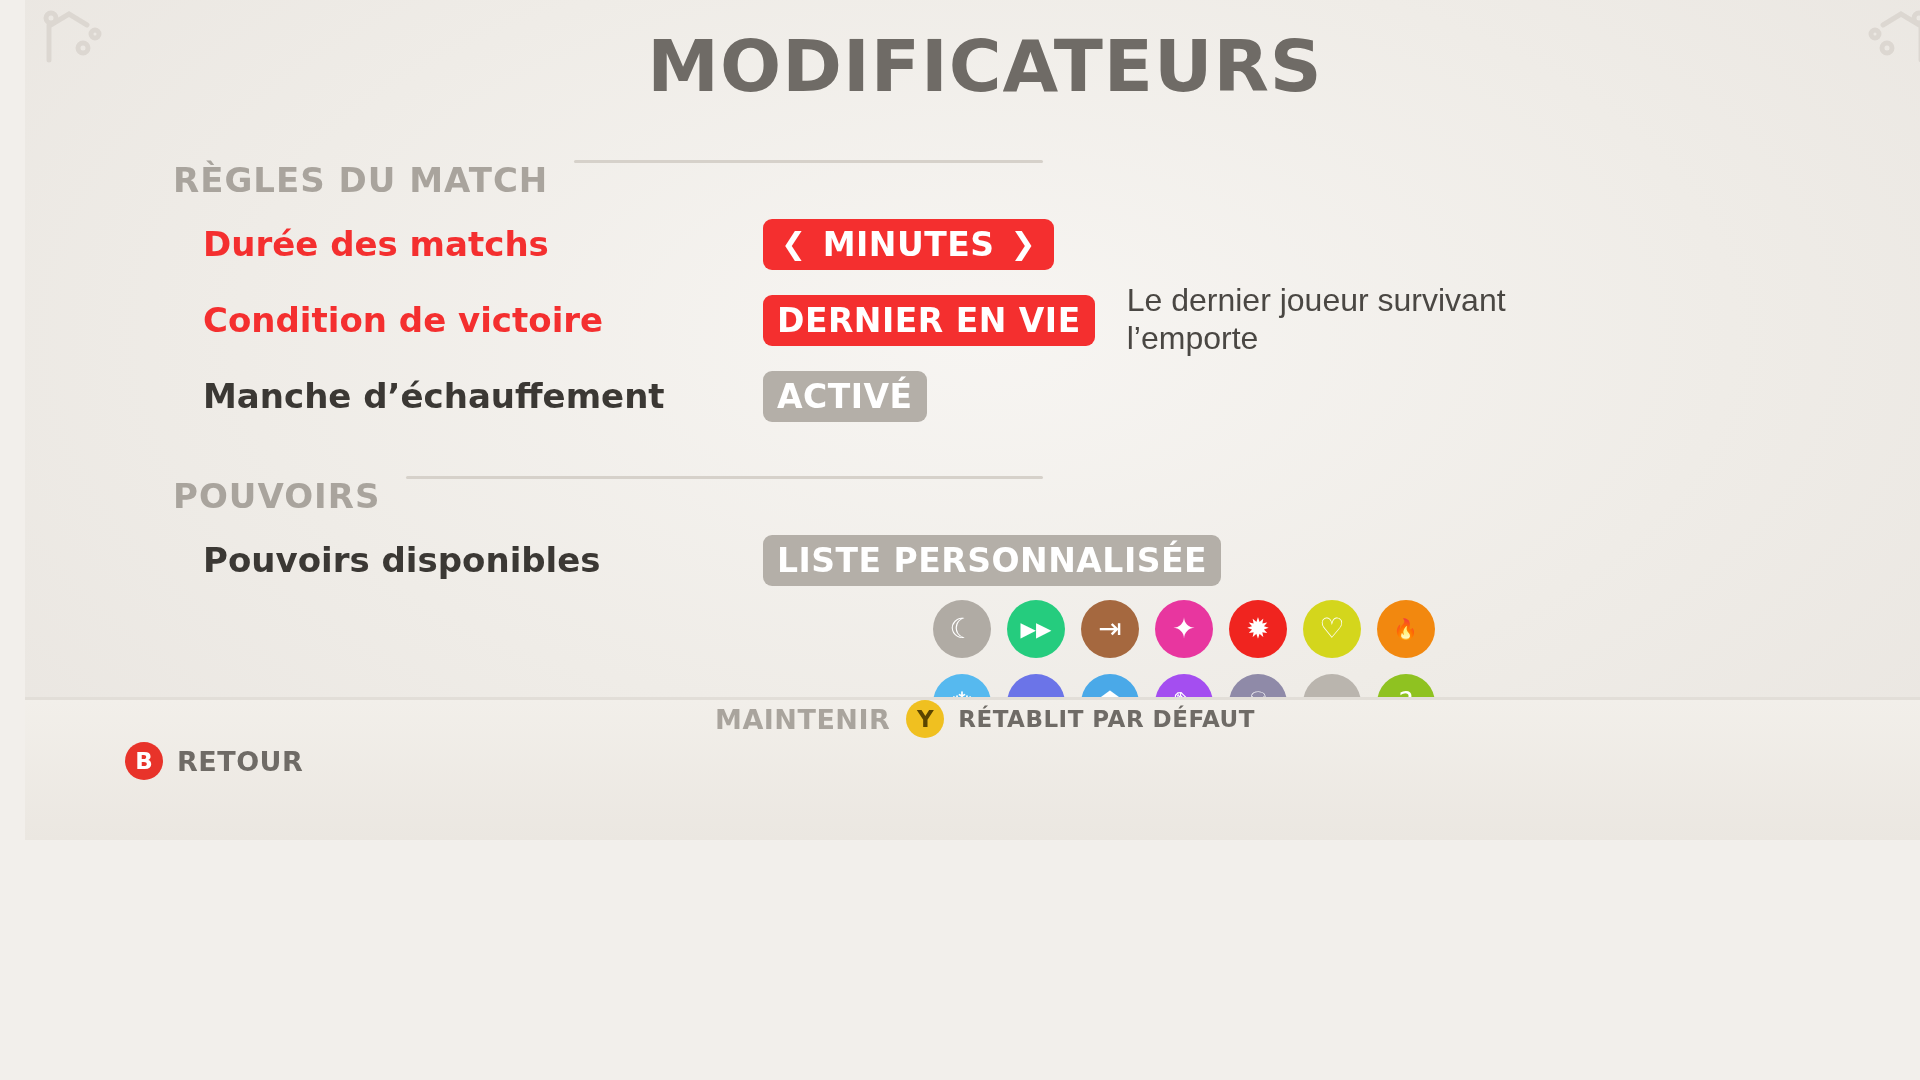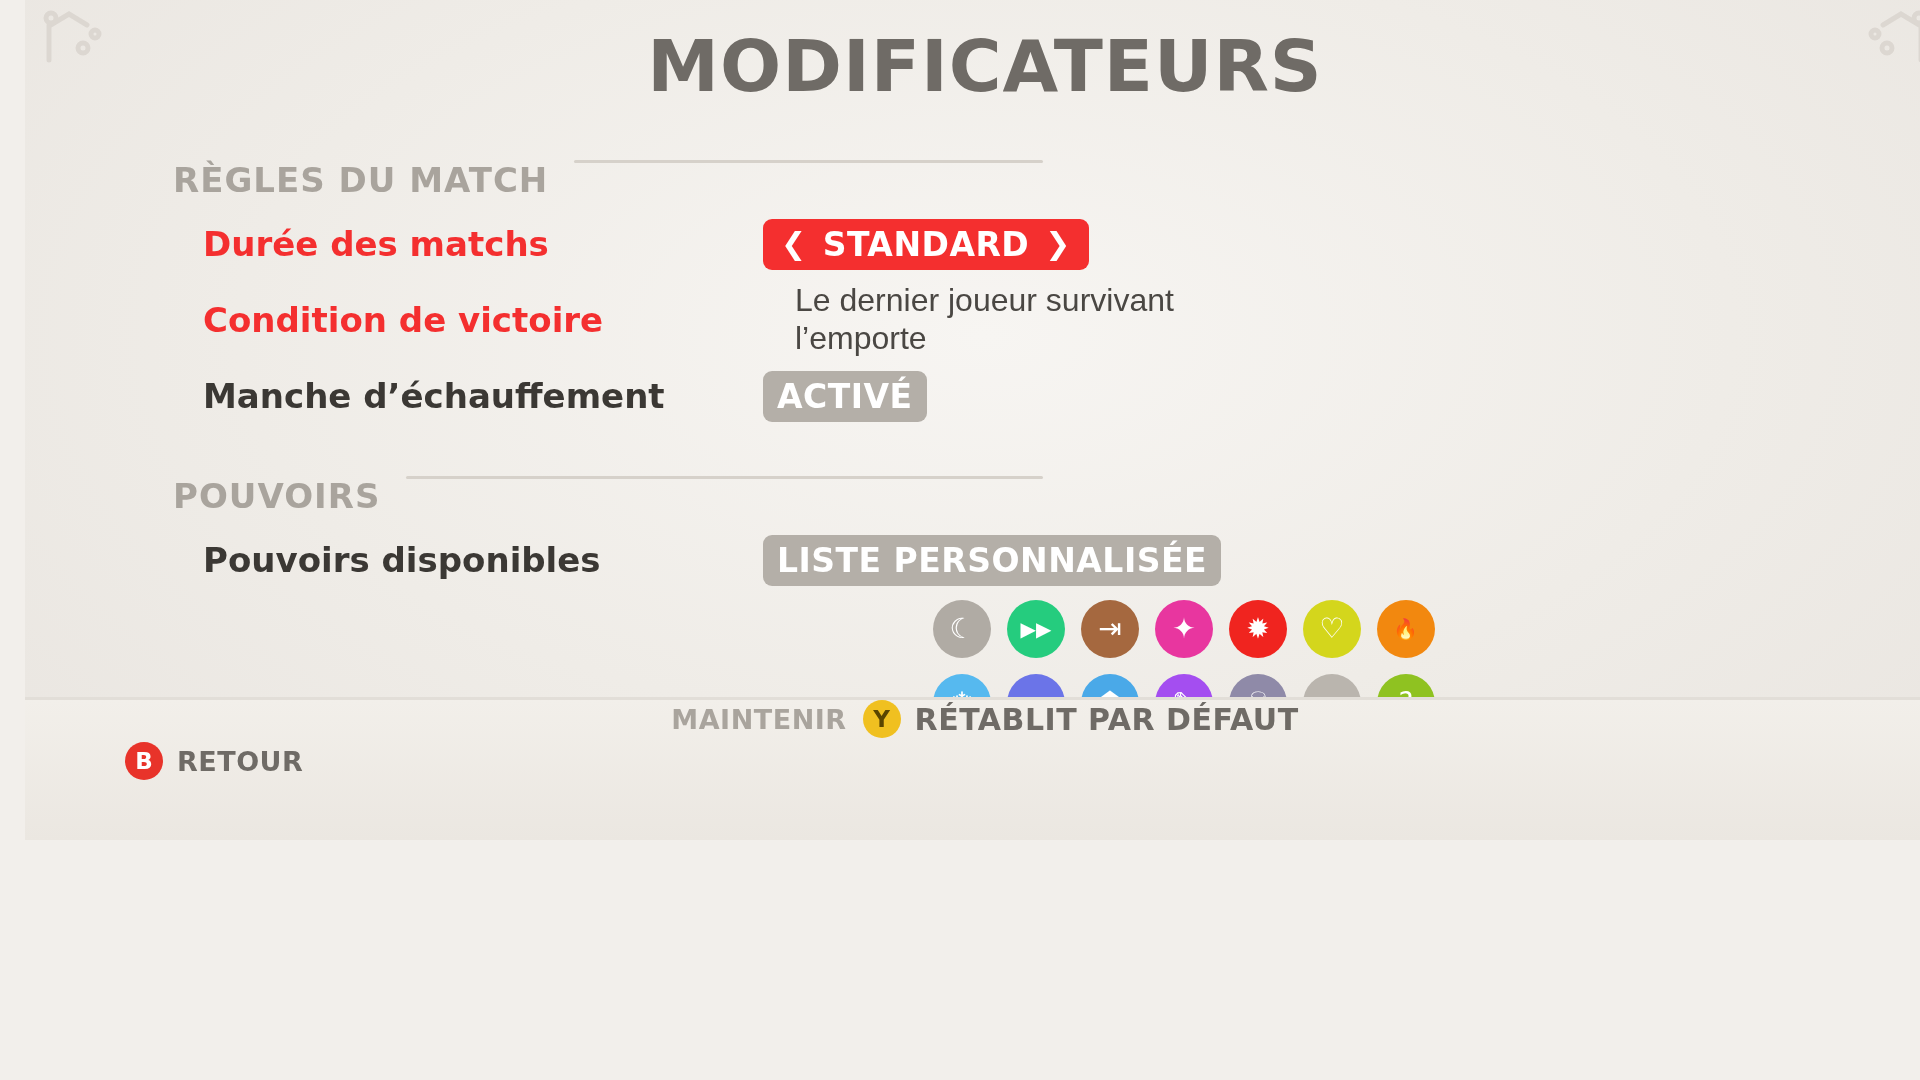--- a/index.html
+++ b/index.html
@@ -210,21 +210,21 @@
   }
   .hold-label {
     font-size: 27px;
     font-weight: bold;
     color: #a9a49d;
     letter-spacing: .5px;
     margin-right: 16px;
     font-family: "DejaVu Sans", sans-serif;
   }
   .reset-label {
-    font-size: 30px;
+    font-size: 23px;
     font-weight: bold;
     color: #6f6b66;
     letter-spacing: .5px;
     margin-left: 14px;
     font-family: "DejaVu Sans", sans-serif;
   }
 </style>
 </head>
 <body>
 
@@ -269,27 +269,30 @@
 
     <div class="section-head">
       <div class="section-title">RÈGLES DU MATCH</div>
       <div class="section-rule"></div>
     </div>
 
     <div class="row">
       <div class="row-label accent">Durée des matchs</div>
       <div class="value red">
         <span class="arrow left">❮</span>
-        <span>STANDARD</span>
+        <span>MINUTES</span>
         <span class="arrow right">❯</span>
       </div>
     </div>
 
     <div class="row">
       <div class="row-label accent">Condition de victoire</div>
+      <div class="value red">
+        <span>DERNIER EN VIE</span>
+      </div>
       <div class="hint">Le dernier joueur survivant l’emporte</div>
     </div>
 
     <div class="row">
       <div class="row-label">Manche d’échauffement</div>
       <div class="value grey">
         <span>ACTIVÉ</span>
       </div>
     </div>
 

